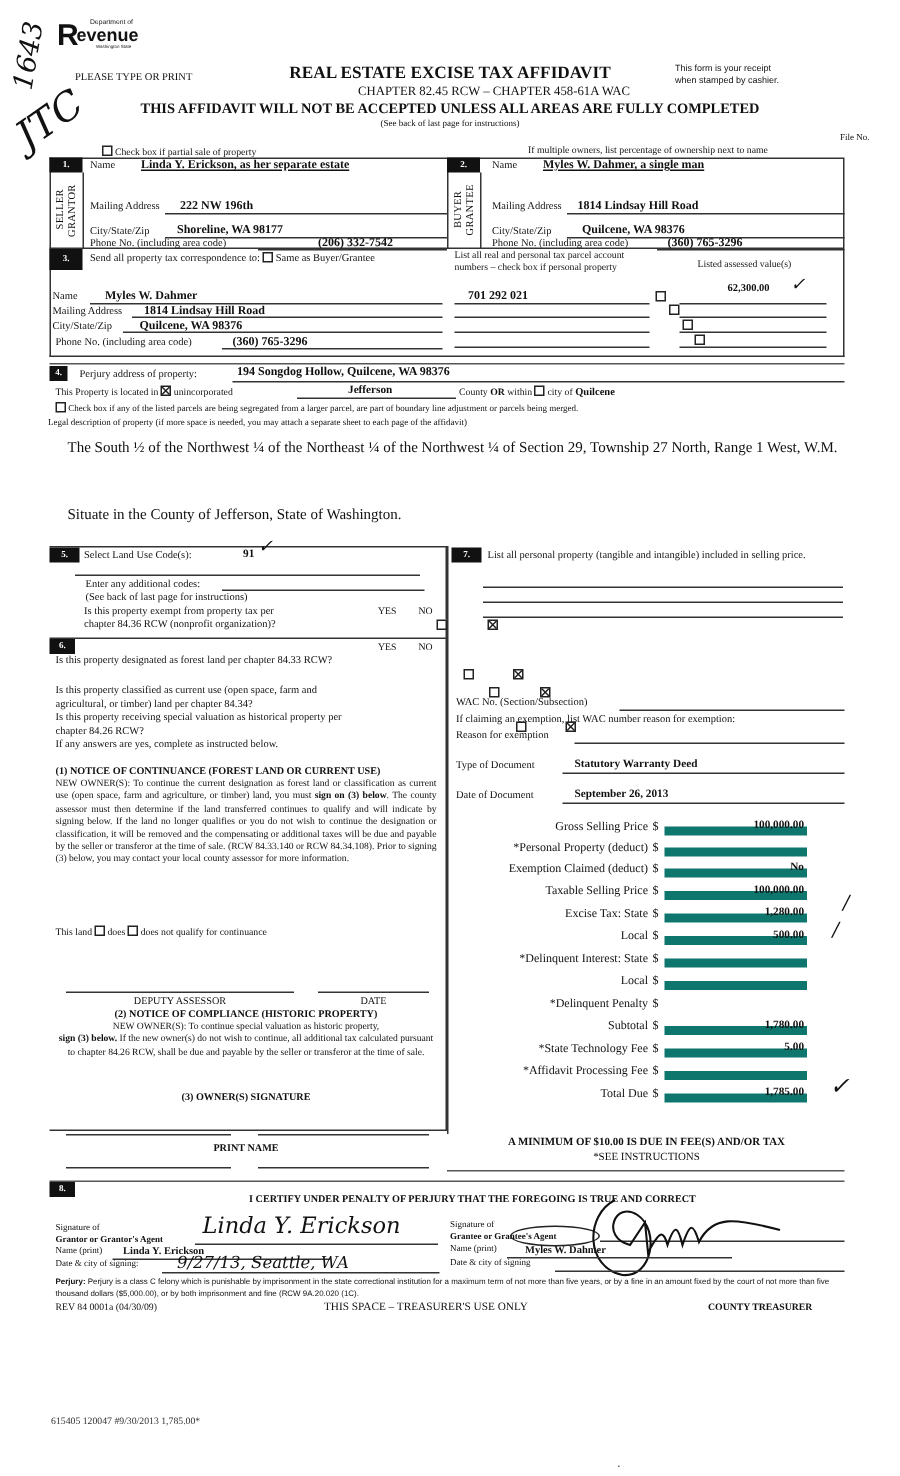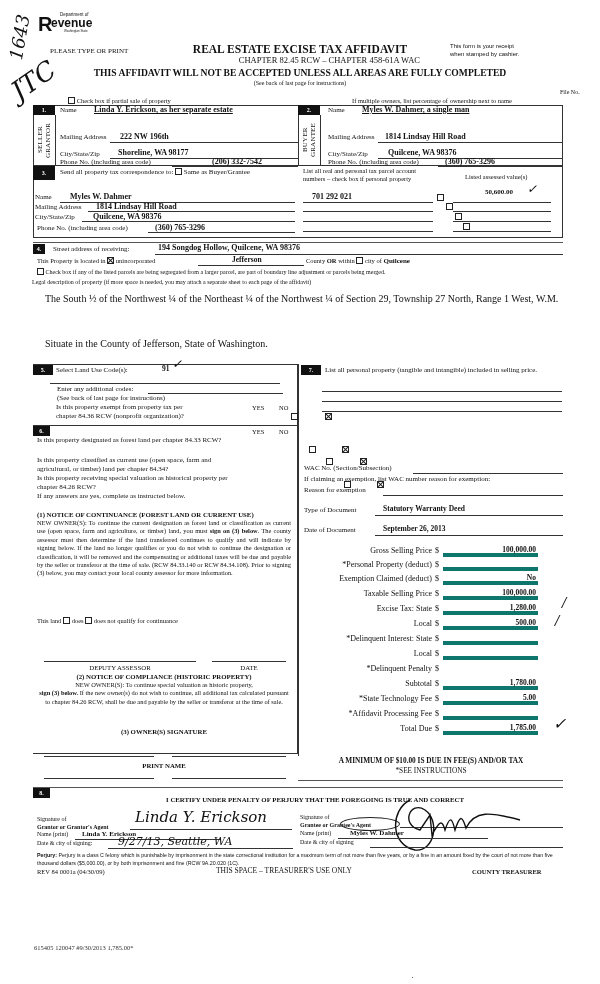--- a/index.html
+++ b/index.html
@@ -12,21 +12,21 @@
   .cb.x::before, .cb.x::after { content: ""; position: absolute; left: -1px; top: 2px; width: 7px; height: 1px; background: #222; }
   .cb.x::before { transform: rotate(45deg); }
   .cb.x::after { transform: rotate(-45deg); }
   .vlabel { position: absolute; writing-mode: vertical-rl; transform: rotate(180deg); font-size: 7px; text-align: center; line-height: 8px; letter-spacing: 0.2px; }
   .line { position: absolute; border-bottom: 1px solid #333; height: 0; }
   .fval { font-weight: bold; font-size: 8px; }
   .hand { font-family: "DejaVu Serif", serif; font-style: italic; }
   .money-row { position: absolute; left: 300px; width: 260px; height: 13px; font-size: 8px; }
   .money-row .lbl { position: absolute; right: 128px; top: 0; text-align: right; white-space: nowrap; }
   .money-row .dol { position: absolute; left: 135px; top: 0; }
-  .money-row .amt { position: absolute; left: 143px; width: 95px; top: 0; text-align: right; font-weight: bold; border-bottom: 4px solid #0f766e; height: 11px; padding-right: 2px; font-size: 7.5px; }
+  .money-row .amt { position: absolute; left: 143px; width: 95px; top: 0; text-align: right; font-weight: bold; border-bottom: 6px solid #0f766e; height: 11px; padding-right: 2px; font-size: 7.5px; }
   .mono { font-family: Liberation Serif, serif; }
 </style>
 </head>
 <body>
 
 
 
 
 <div class="abs" style="left:38px;top:12px;width:56px;height:24px;">
   <span class="abs" style="left:0;top:2px;font-family:'Liberation Sans',sans-serif;font-size:20px;font-weight:bold;line-height:20px;">R</span>
@@ -118,37 +118,37 @@
 <div class="abs" style="left:303px;top:167px;font-size:6.5px;line-height:8px;">
   <div>List all real and personal tax parcel account</div>
   <div>numbers – check box if personal property</div>
 </div>
 <div class="abs" style="left:465px;top:173px;font-size:6.5px;">Listed assessed value(s)</div>
 
 <div class="line" style="left:303px;top:202px;width:130px;"></div>
 <div class="abs fval" style="left:312px;top:192px;">701 292 021</div>
 <span class="cb abs" style="left:437px;top:194px;"></span>
 <div class="line" style="left:453px;top:202px;width:98px;"></div>
-<div class="abs fval" style="left:485px;top:188px;font-size:7px;">50,600.00</div>
+<div class="abs fval" style="left:485px;top:188px;font-size:7px;">62,300.00</div>
 <div class="abs hand" style="left:527px;top:183px;font-size:12px;">✓</div>
 
 <div class="line" style="left:303px;top:211px;width:130px;"></div>
 <span class="cb abs" style="left:437px;top:203px;"></span>
 <div class="line" style="left:453px;top:211px;width:98px;"></div>
 <div class="line" style="left:303px;top:221px;width:130px;"></div>
 <span class="cb abs" style="left:437px;top:213px;"></span>
 <div class="line" style="left:453px;top:221px;width:98px;"></div>
 <div class="line" style="left:303px;top:231px;width:130px;"></div>
 <span class="cb abs" style="left:437px;top:223px;"></span>
 <div class="line" style="left:453px;top:231px;width:98px;"></div>
 
 
 <div class="abs" style="left:33px;top:242px;width:530px;border-top:1px solid #555;"></div>
 <div class="badge" style="left:33px;top:244px;width:12px;">4.</div>
-<div class="abs" style="left:53px;top:245px;">Street address of receiving:</div>
+<div class="abs" style="left:53px;top:245px;">Perjury address of property:</div>
 <div class="line" style="left:155px;top:254px;width:408px;"></div>
 <div class="abs fval" style="left:158px;top:243px;">194 Songdog Hollow, Quilcene, WA  98376</div>
 
 <div class="abs" style="left:37px;top:257px;white-space:nowrap;font-size:6.5px;">
   <span>This Property is located in</span>
   <span class="cb x"></span>
   <span>unincorporated</span>
 </div>
 <div class="line" style="left:198px;top:265px;width:106px;"></div>
 <div class="abs fval" style="left:232px;top:256px;font-size:7.5px;">Jefferson</div>

